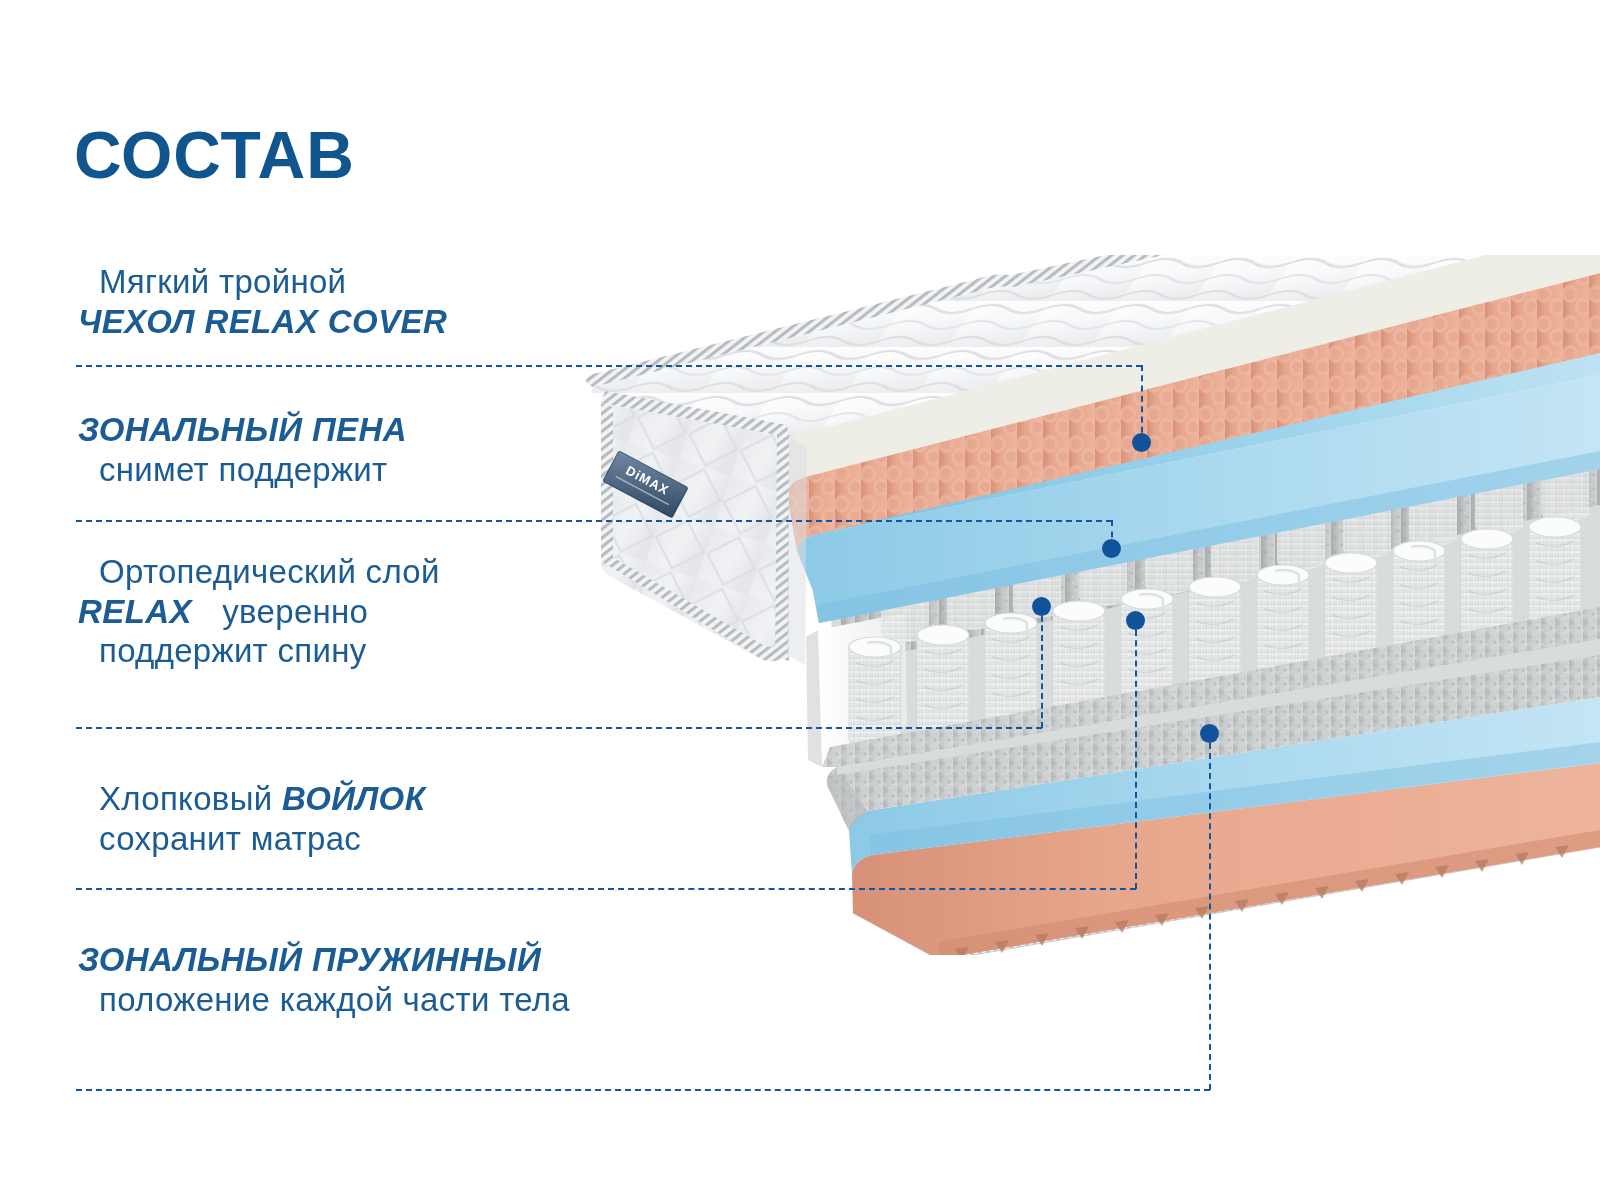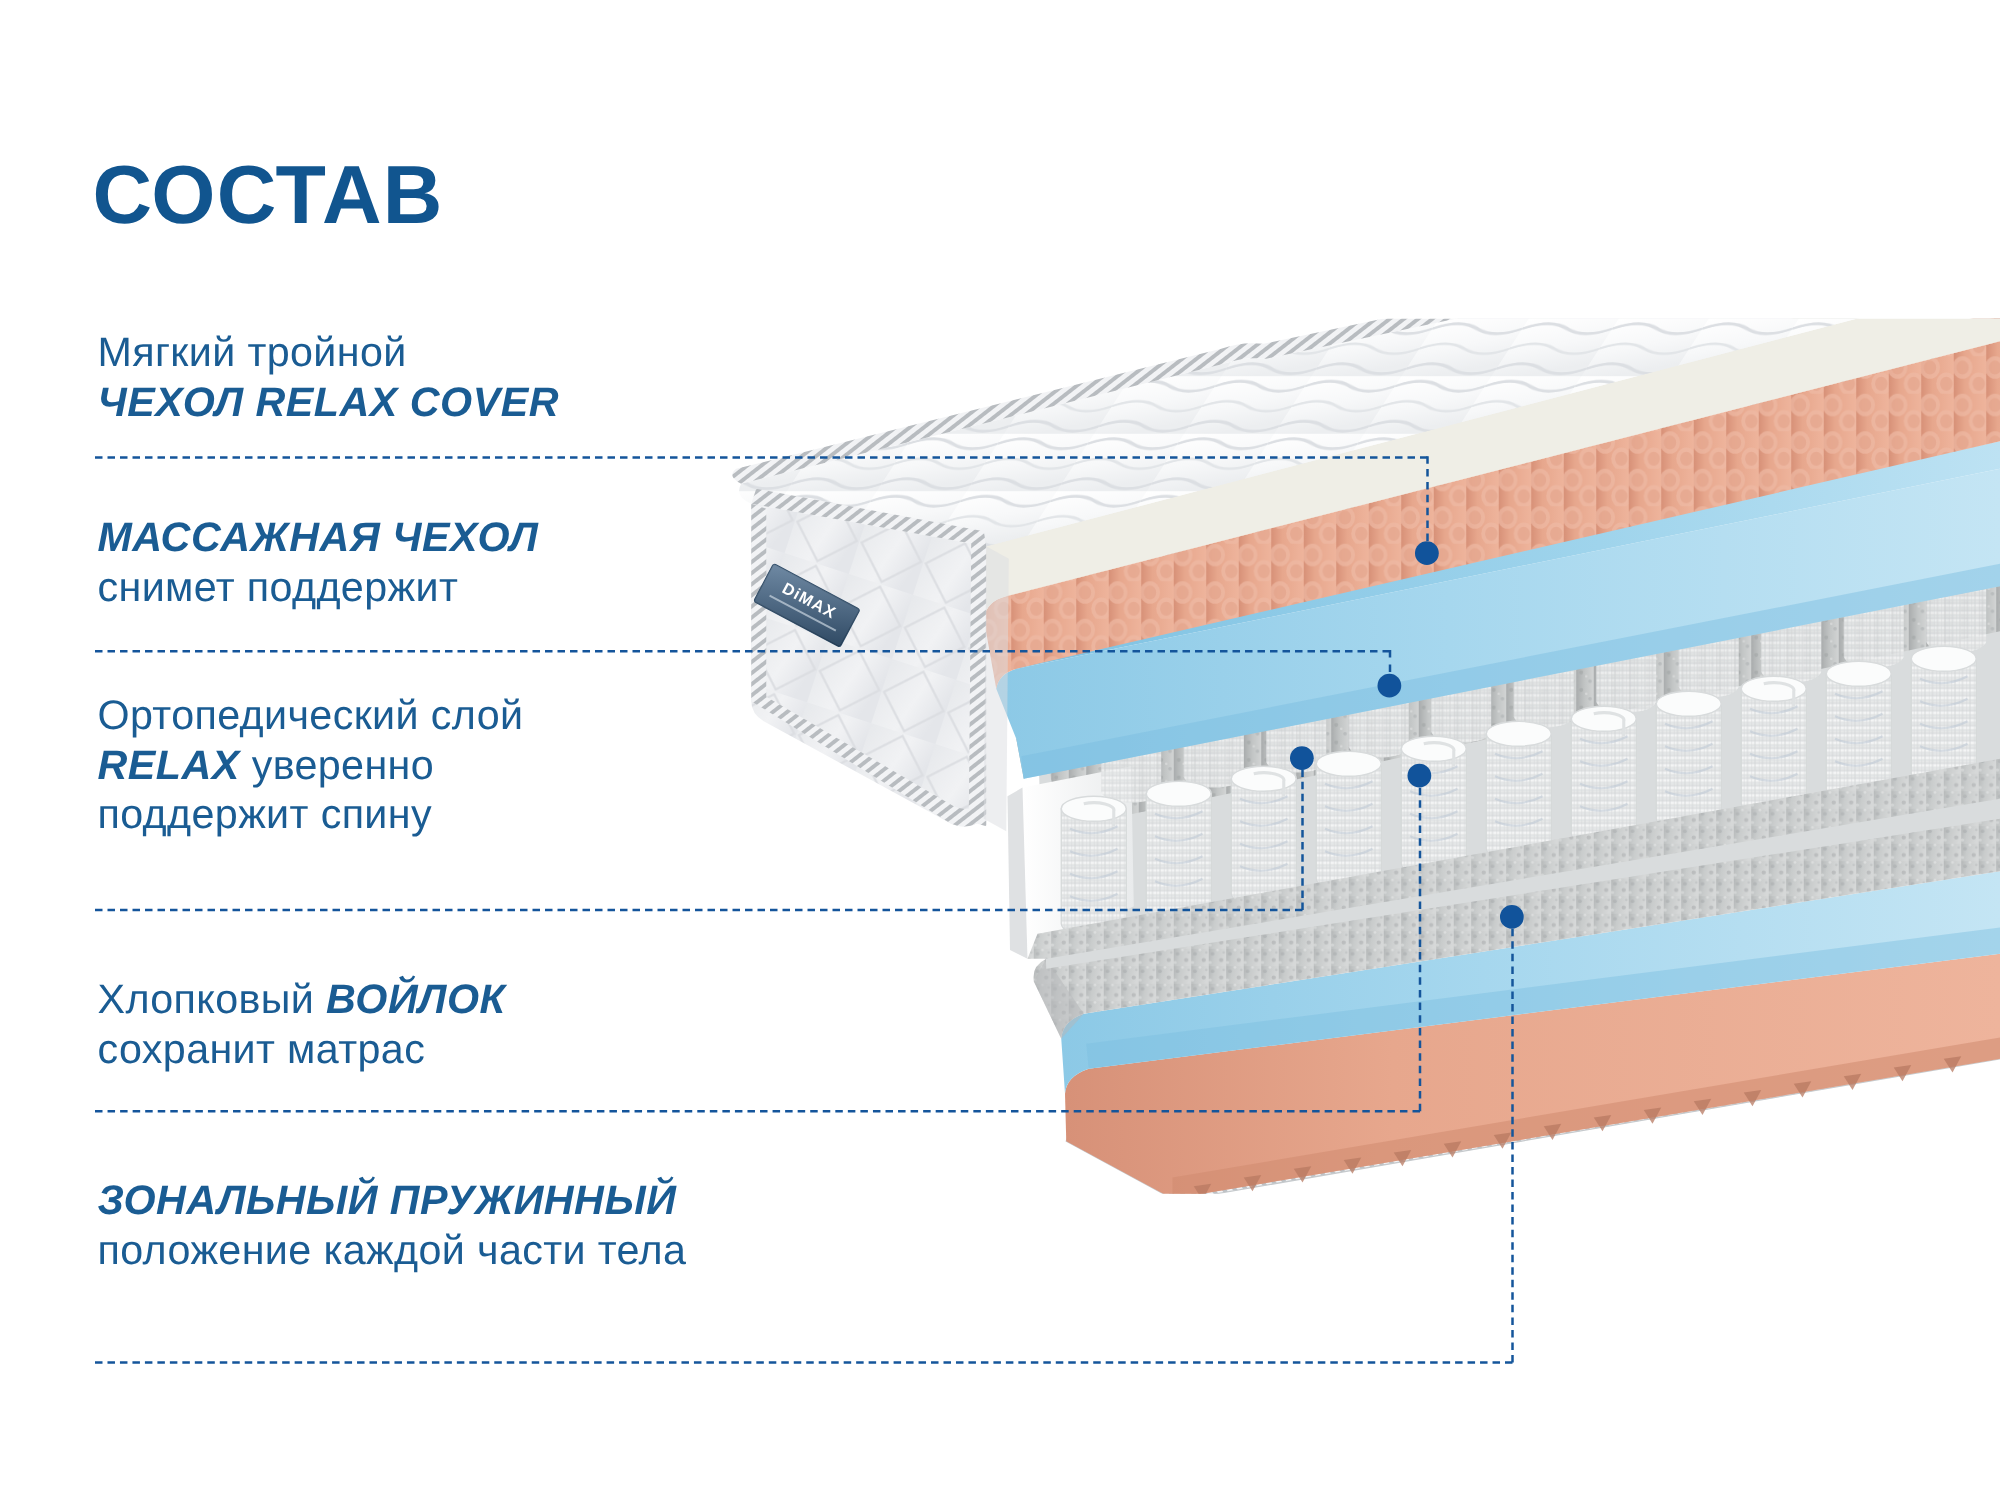--- a/index.html
+++ b/index.html
@@ -33,21 +33,21 @@
 
   
   .feature {
     position: absolute;
     left: 78px;
     color: #1a5c93;
     line-height: 1.20;
     white-space: nowrap;
   }
   .feature .ln { display: block; }
-  .f-light { font-weight: 400; font-size: 33px; letter-spacing: .3px; }
+  .f-light { font-weight: 400; font-size: 33px; letter-spacing: .3px; margin-left: 21px; }
   .f-bold  { font-weight: bold; font-size: 33px; letter-spacing: .4px; font-style: italic; }
 
   
   #feat-cover  { top: 262px; }
   #feat-foam   { top: 410px; }
   #feat-basic  { top: 552px; }
   #feat-felt   { top: 779px; }
   #feat-spring { top: 940px; }
 
   
@@ -85,21 +85,21 @@
 <div id="page">
 
   <div class="page-title">СОСТАВ</div>
 
   <div class="feature" id="feat-cover">
     <span class="ln f-light">Мягкий тройной</span>
     <span class="ln f-bold">ЧЕХОЛ RELAX COVER</span>
   </div>
 
   <div class="feature" id="feat-foam">
-    <span class="ln f-bold">МАССАЖНАЯ ЧЕХОЛ</span>
+    <span class="ln f-bold">ЗОНАЛЬНЫЙ ПЕНА</span>
     <span class="ln f-light">снимет поддержит</span>
   </div>
 
   <div class="feature" id="feat-basic">
     <span class="ln f-light">Ортопедический слой</span>
     <span class="ln"><b class="f-bold">RELAX</b><span class="f-light"> уверенно</span></span>
     <span class="ln f-light">поддержит спину</span>
   </div>
 
   <div class="feature" id="feat-felt">

